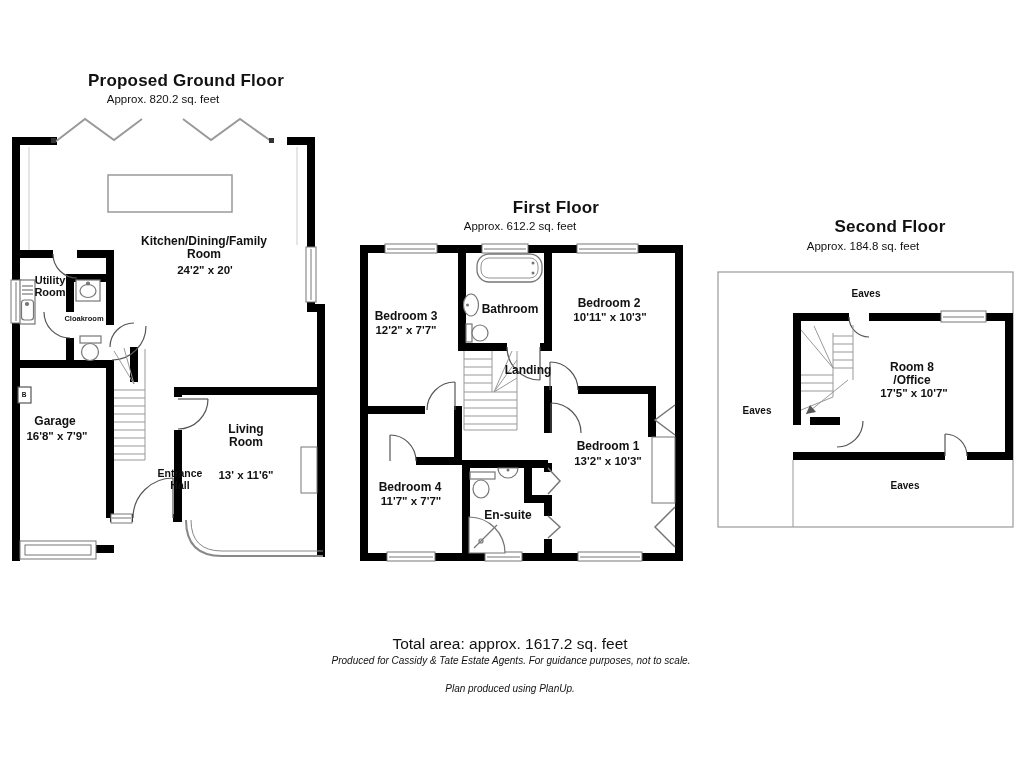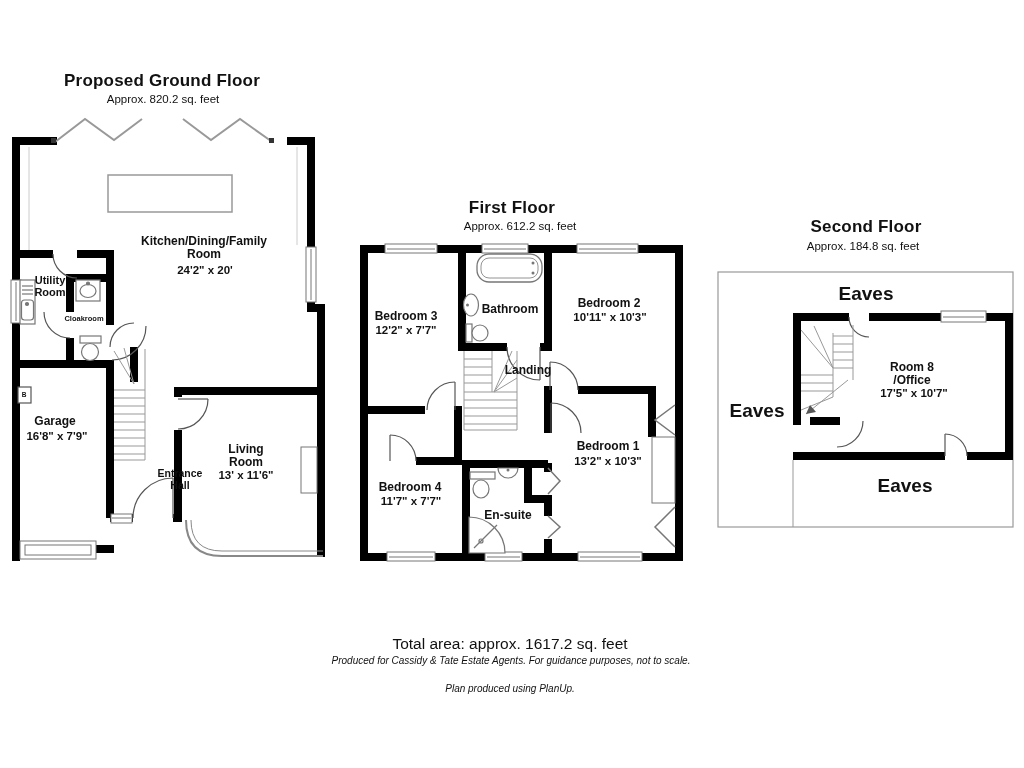--- a/index.html
+++ b/index.html
@@ -5,28 +5,28 @@
   html,body{margin:0;padding:0;}
   body{
     width:1024px;height:768px;position:relative;background:#ffffff;
     font-family:"Liberation Sans", sans-serif;color:#111;overflow:hidden;
   }
   #plan-canvas{position:absolute;left:0;top:0;}
   .plan-label{
     position:absolute;transform:translate(-50%,-50%);
     text-align:center;white-space:pre-line;color:#111;line-height:1.12;
   }
-  .t-title{font-size:17px;font-weight:bold;letter-spacing:.2px;}
+  .t-title{font-size:17px;font-weight:bold;letter-spacing:.2px;margin-left:24px;}
   .t-sub{font-size:11.5px;font-weight:normal;}
   .t-room{font-size:12px;font-weight:bold;}
   .t-dims{font-size:11.5px;font-weight:bold;}
   .t-small{font-size:11px;font-weight:bold;}
   .t-tiny{font-size:7.5px;font-weight:bold;text-align:center;}
   .t-hall{font-size:10.5px;font-weight:bold;}
-  .t-eaves{font-size:19px;font-weight:bold;}
+  .t-eaves{font-size:10px;font-weight:bold;}
   .t-b{font-size:6.5px;font-weight:bold;}
   .t-total{font-size:15.5px;font-weight:normal;}
   .t-foot{font-size:10px;font-weight:normal;font-style:italic;}
 </style>
 </head>
 <body>
 
 <svg id="plan-canvas" width="1024" height="768" viewBox="0 0 1024 768" xmlns="http://www.w3.org/2000/svg">
 
   <g>
@@ -309,26 +309,26 @@
 <div class="plan-label t-room" style="left:204px;top:248px;">Kitchen/Dining/Family
 Room</div>
 <div class="plan-label t-dims" style="left:205px;top:270px;">24'2" x 20'</div>
 <div class="plan-label t-small" style="left:50px;top:286px;">Utility
 Room</div>
 <div class="plan-label t-tiny" style="left:84px;top:319px;">Cloakroom</div>
 <div class="plan-label t-room" style="left:55px;top:422px;">Garage</div>
 <div class="plan-label t-dims" style="left:57px;top:436px;">16'8" x 7'9"</div>
 <div class="plan-label t-hall" style="left:141px;top:480px;margin-left:39px;">Entrance
 Hall</div>
-<div class="plan-label t-room" style="left:246px;top:456px;text-align:center;">Living
+<div class="plan-label t-room" style="left:246px;top:436px;text-align:center;">Living
 Room</div>
 <div class="plan-label t-dims" style="left:246px;top:475px;">13' x 11'6"</div>
 <div class="plan-label t-b" style="left:24px;top:395px;">B</div>
 
-<div class="plan-label t-title" style="left:512px;top:208px;">First Floor</div>
+<div class="plan-label t-title" style="left:532px;top:208px;">First Floor</div>
 <div class="plan-label t-sub" style="left:520px;top:226px;">Approx. 612.2 sq. feet</div>
 <div class="plan-label t-room" style="left:406px;top:317px;">Bedroom 3</div>
 <div class="plan-label t-dims" style="left:406px;top:330px;">12'2" x 7'7"</div>
 <div class="plan-label t-room" style="left:510px;top:310px;">Bathroom</div>
 <div class="plan-label t-room" style="left:609px;top:304px;">Bedroom 2</div>
 <div class="plan-label t-dims" style="left:610px;top:317px;">10'11" x 10'3"</div>
 <div class="plan-label t-room" style="left:528px;top:371px;">Landing</div>
 <div class="plan-label t-room" style="left:410px;top:488px;">Bedroom 4</div>
 <div class="plan-label t-dims" style="left:411px;top:501px;">11'7" x 7'7"</div>
 <div class="plan-label t-room" style="left:508px;top:516px;">En-suite</div>

